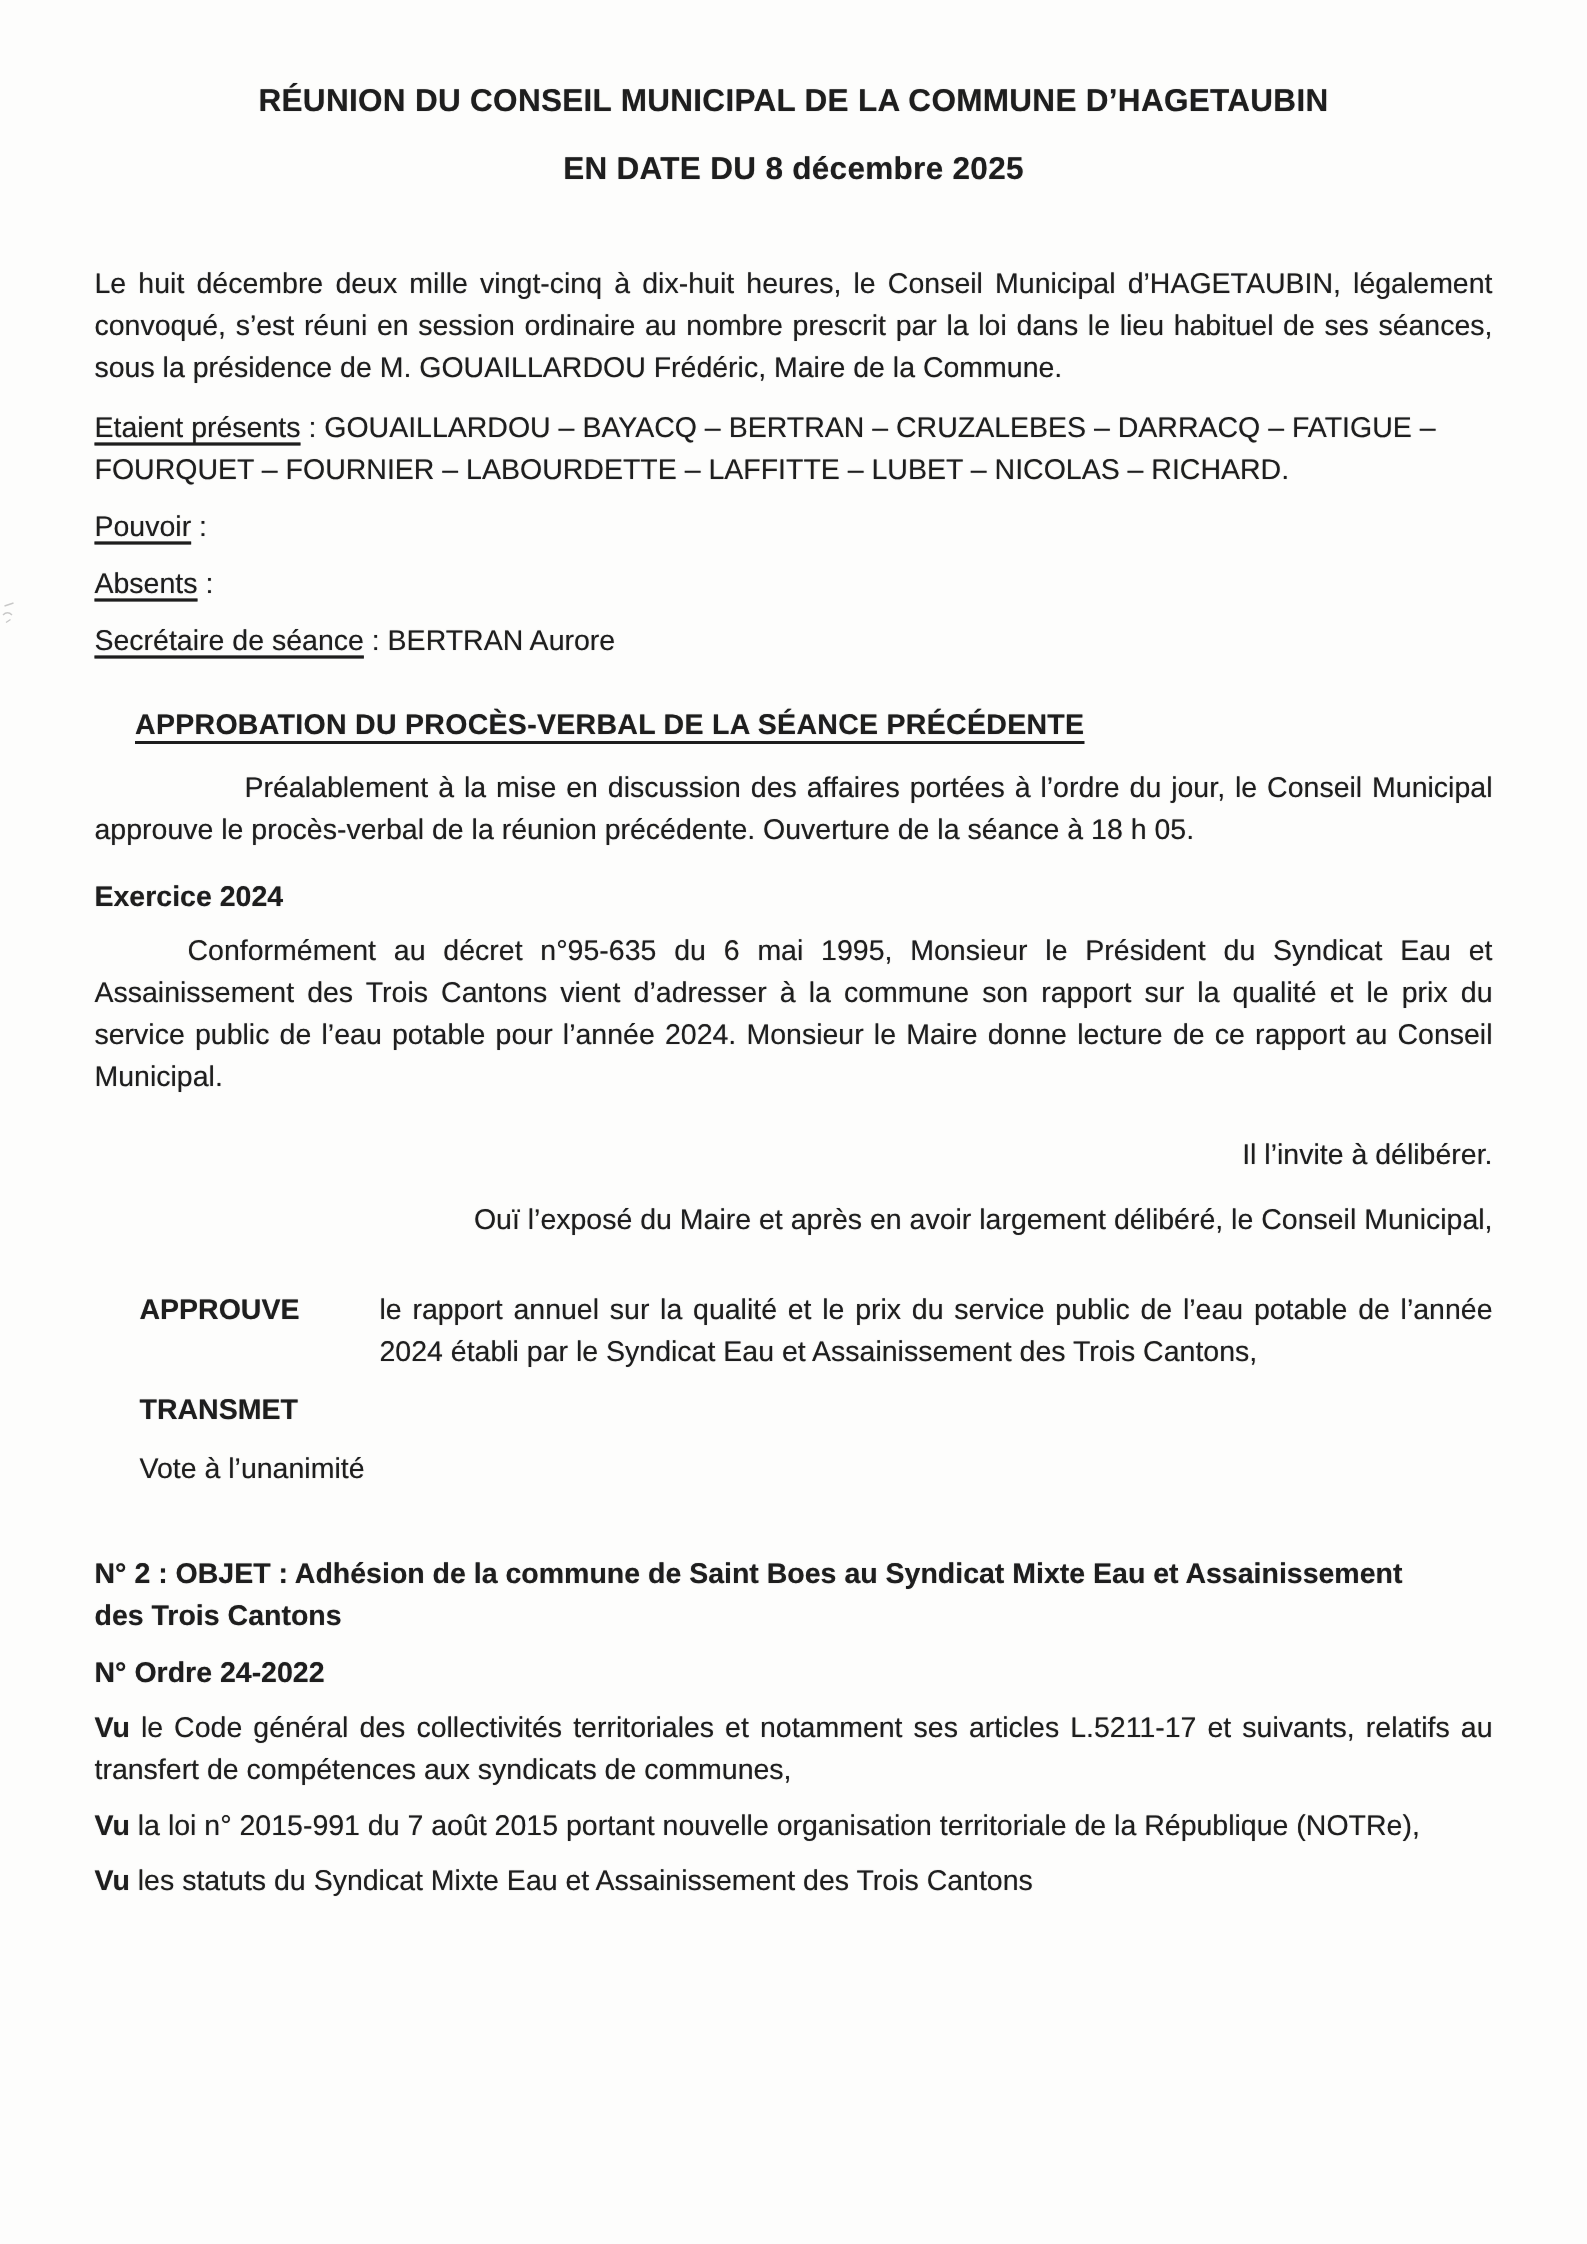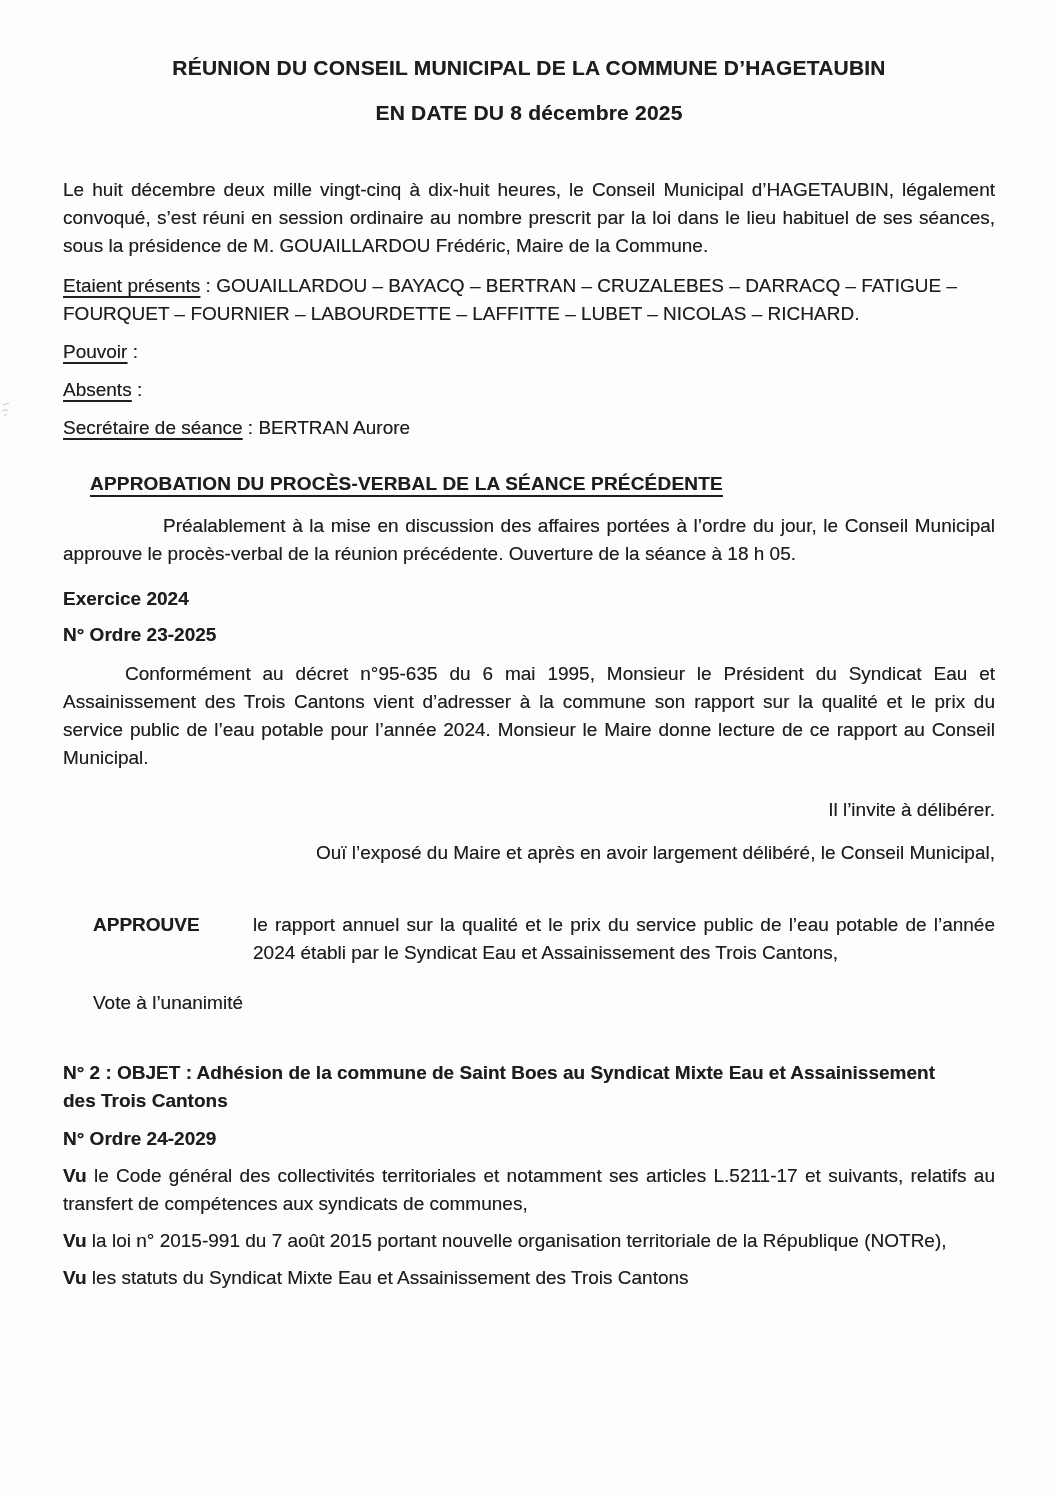--- a/index.html
+++ b/index.html
@@ -74,21 +74,21 @@
   }
   .body-indent {
     text-indent: 62px;
     margin-bottom: 24px;
   }
   .line-indent {
     padding-left: 62px;
     text-align: right;
   }
   .invite { margin-bottom: 15px; }
-  .oui { margin-bottom: 44px; }
+  .oui { margin-bottom: 32px; }
 
   .decision-row {
     display: flex;
     padding-left: 30px;
     margin-bottom: 11px;
   }
   .decision-verb {
     font-weight: bold;
     width: 160px;
     flex: 0 0 160px;
@@ -145,39 +145,39 @@
 
     <p class="mb10"><span class="roster-label">Absents</span><span> :</span></p>
 
     <p class="mb28"><span class="roster-label">Secrétaire de séance</span><span> : </span><span>BERTRAN Aurore</span></p>
 
     <p class="section-heading">APPROBATION DU PROCÈS-VERBAL DE LA SÉANCE PRÉCÉDENTE</p>
 
     <p class="justify approbation-body">Préalablement à la mise en discussion des affaires portées à l’ordre du jour, le Conseil Municipal approuve le procès-verbal de la réunion précédente. Ouverture de la séance à 18 h 05.</p>
 
     <p class="obj-sub">Exercice 2024</p>
-    <p class="obj-ordre">N° Ordre 23-2025</p>
 
     <p class="justify body-indent">Conformément au décret n°95-635 du 6 mai 1995, Monsieur le Président du Syndicat Eau et Assainissement des Trois Cantons vient d’adresser à la commune son rapport sur la qualité et le prix du service public de l’eau potable pour l’année 2024. Monsieur le Maire donne lecture de ce rapport au Conseil Municipal.</p>
 
     <p class="line-indent invite">Il l’invite à délibérer.</p>
     <p class="line-indent oui">Ouï l’exposé du Maire et après en avoir largement délibéré, le Conseil Municipal,</p>
 
     <div class="decision-row">
       <span class="decision-verb">APPROUVE</span>
       <span class="decision-text">le rapport annuel sur la qualité et le prix du service public de l’eau potable de l’année 2024 établi par le Syndicat Eau et Assainissement des Trois Cantons,</span>
     </div>
 
     <div class="decision-row">
+      <span class="decision-verb">TRANSMET</span>
     </div>
 
     <p class="vote">Vote à l’unanimité</p>
 
     <p class="obj2-heading">N° 2 : OBJET : Adhésion de la commune de Saint Boes au Syndicat Mixte Eau et Assainissement des Trois Cantons</p>
-    <p class="obj2-ordre">N° Ordre 24-2029</p>
+    <p class="obj2-ordre">N° Ordre 24-2022</p>
 
     <p class="justify vu-para"><span class="vu-label">Vu</span><span> le Code général des collectivités territoriales et notamment ses articles L.5211-17 et suivants, relatifs au transfert de compétences aux syndicats de communes,</span></p>
 
     <p class="vu-para"><span class="vu-label">Vu</span><span> la loi n° 2015-991 du 7 août 2015 portant nouvelle organisation territoriale de la République (NOTRe),</span></p>
 
     <p class="vu-para last"><span class="vu-label">Vu</span><span> les statuts du Syndicat Mixte Eau et Assainissement des Trois Cantons</span></p>
 
   </div>
 </div>
 

